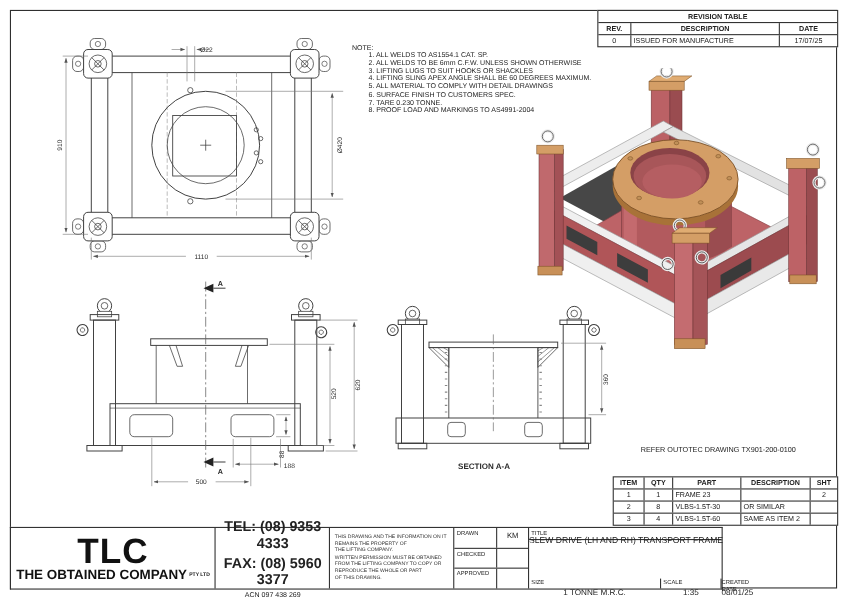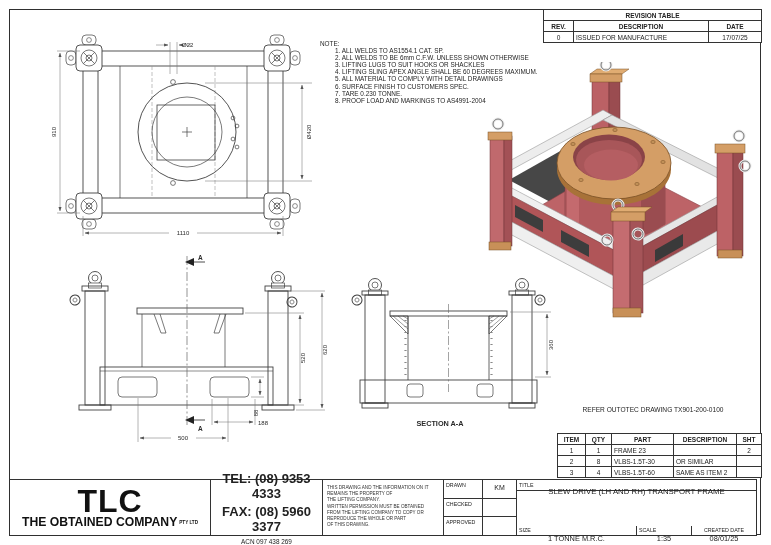--- a/index.html
+++ b/index.html
@@ -22,21 +22,21 @@
   .refer{position:absolute;left:540px;top:406px;width:226px;text-align:center;font-size:6.6px;color:#1d1d1d;}
   
   .parts{position:absolute;left:557px;top:433px;width:205px;border:1px solid #333;box-sizing:border-box;font-size:6.5px;background:#fff;}
   .parts .trow{display:flex;border-bottom:1px solid #333;}
   .parts .trow:last-child{border-bottom:none;}
   .parts .tc{padding:1.5px 2px;border-right:1px solid #333;box-sizing:border-box;white-space:nowrap;overflow:hidden;}
   .parts .tc:last-child{border-right:none;}
   .parts .pc1{width:28px;text-align:center;} .parts .pc2{width:26px;text-align:center;}
   .parts .pc3{width:62px;} .parts .pc4{flex:1;} .parts .pc5{width:24px;text-align:center;}
   
-  .tblock{position:absolute;left:9px;top:479px;width:748px;height:57px;border-top:1px solid #333;
+  .tblock{position:absolute;left:9px;top:479px;width:648px;height:57px;border-top:1px solid #333;
           border-left:1px solid #2f2f2f;border-right:1px solid #2f2f2f;border-bottom:1px solid #2f2f2f;
           box-sizing:border-box;display:flex;background:#fff;align-items:flex-end;}
   .tb-box{border-right:1px solid #333;box-sizing:border-box;height:100%;}
   .tb-logo{width:201px;display:flex;flex-direction:column;align-items:center;justify-content:center;}
   .logo-acr{font-weight:bold;font-size:32px;line-height:28px;letter-spacing:1px;color:#111;}
   .logo-name{font-weight:bold;font-size:12.2px;color:#111;white-space:nowrap;}
   .logo-sfx{font-weight:bold;font-size:4.6px;vertical-align:2px;margin-left:2px;}
   .tb-contact{width:112px;display:flex;flex-direction:column;justify-content:center;text-align:center;gap:3.5px;}
   .tb-contact .tel,.tb-contact .fax{font-weight:bold;font-size:13px;}
   .tb-contact .acn{font-size:6.4px;}

